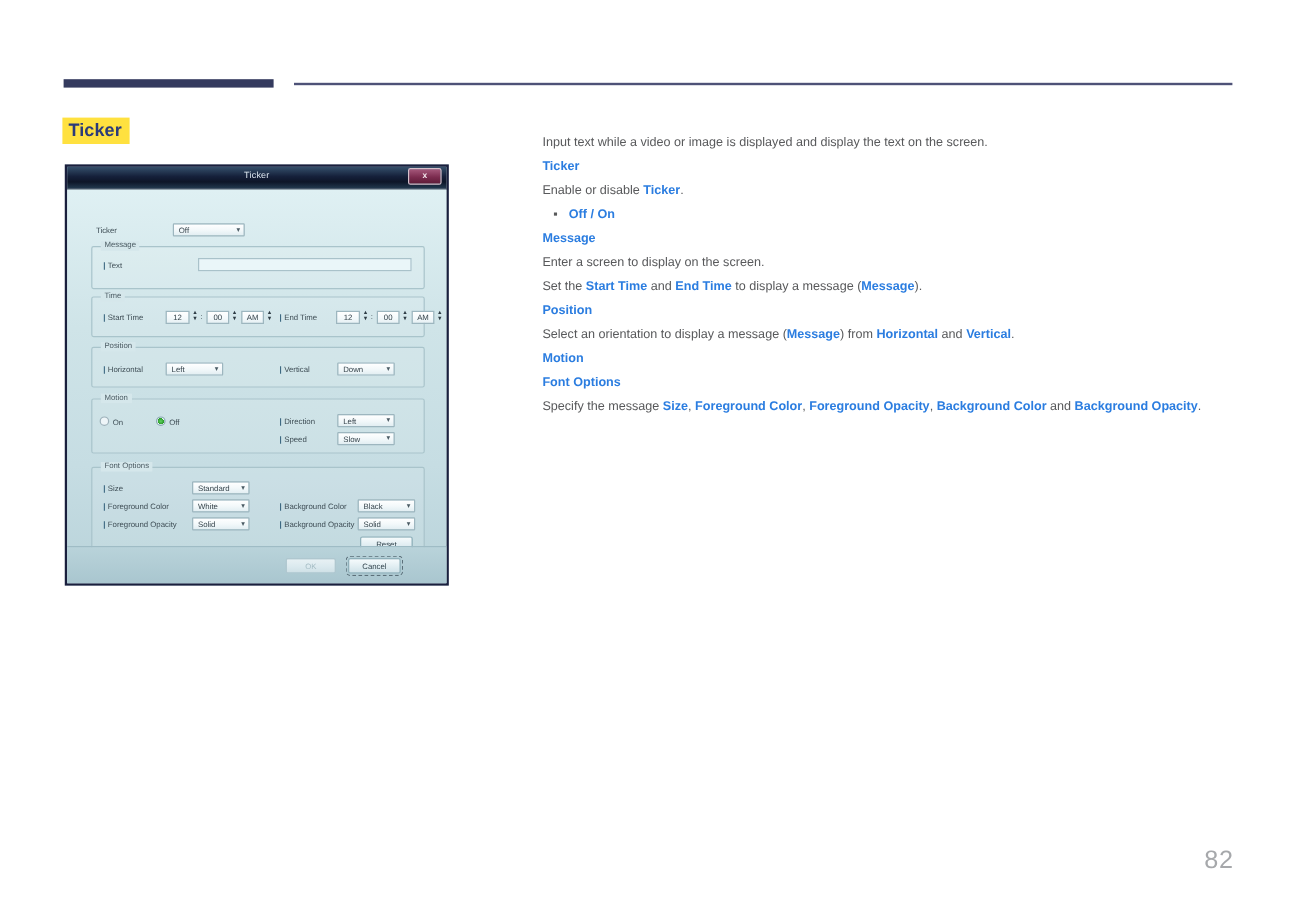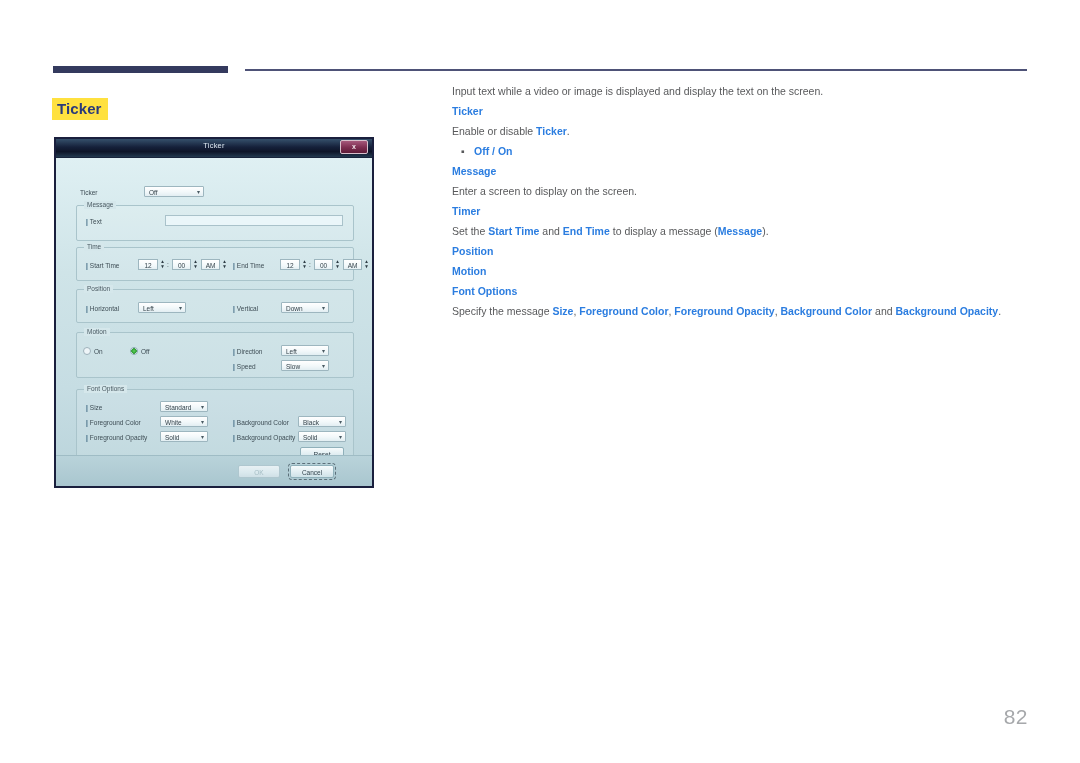--- a/index.html
+++ b/index.html
@@ -235,21 +235,21 @@
     left: 0; right: 0; bottom: 0;
     height: 30px;
     background: linear-gradient(180deg, #b9d3da 0%, #a9c6cf 100%);
     border-top: 1px solid #9fbcc5;
   }
 
   
   .rtcol {
     position: absolute;
     left: 452px;
-    top: 84px;
+    top: 112px;
     width: 576px;
   }
   .para {
     font-size: 10.5px;
     color: #58595b;
     line-height: 14px;
     margin: 0 0 6px 0;
   }
   .head {
     font-size: 10.5px;
@@ -430,24 +430,24 @@
 <div class="rtcol">
   <p class="para">Input text while a video or image is displayed and display the text on the screen.</p>
 
   <h3 class="head">Ticker</h3>
   <p class="para">Enable or disable <span class="bl">Ticker</span>.</p>
   <p class="bullet"><span class="bdot">▪</span><span>Off / On</span></p>
 
   <h3 class="head">Message</h3>
   <p class="para">Enter a screen to display on the screen.</p>
 
-  <h3 class="head">Timer</h3>
   <p class="para">Set the <span class="bl">Start Time</span> and <span class="bl">End Time</span> to display a message (<span class="bl">Message</span>).</p>
 
   <h3 class="head">Position</h3>
+  <p class="para">Select an orientation to display a message (<span class="bl">Message</span>) from <span class="bl">Horizontal</span> and <span class="bl">Vertical</span>.</p>
 
   <h3 class="head">Motion</h3>
 
   <h3 class="head">Font Options</h3>
   <p class="para">Specify the message <span class="bl">Size</span>, <span class="bl">Foreground Color</span>, <span class="bl">Foreground Opacity</span>, <span class="bl">Background Color</span> and <span class="bl">Background Opacity</span>.</p>
 </div>
 
 <div class="pagenum">82</div>
 
 </body></html>

